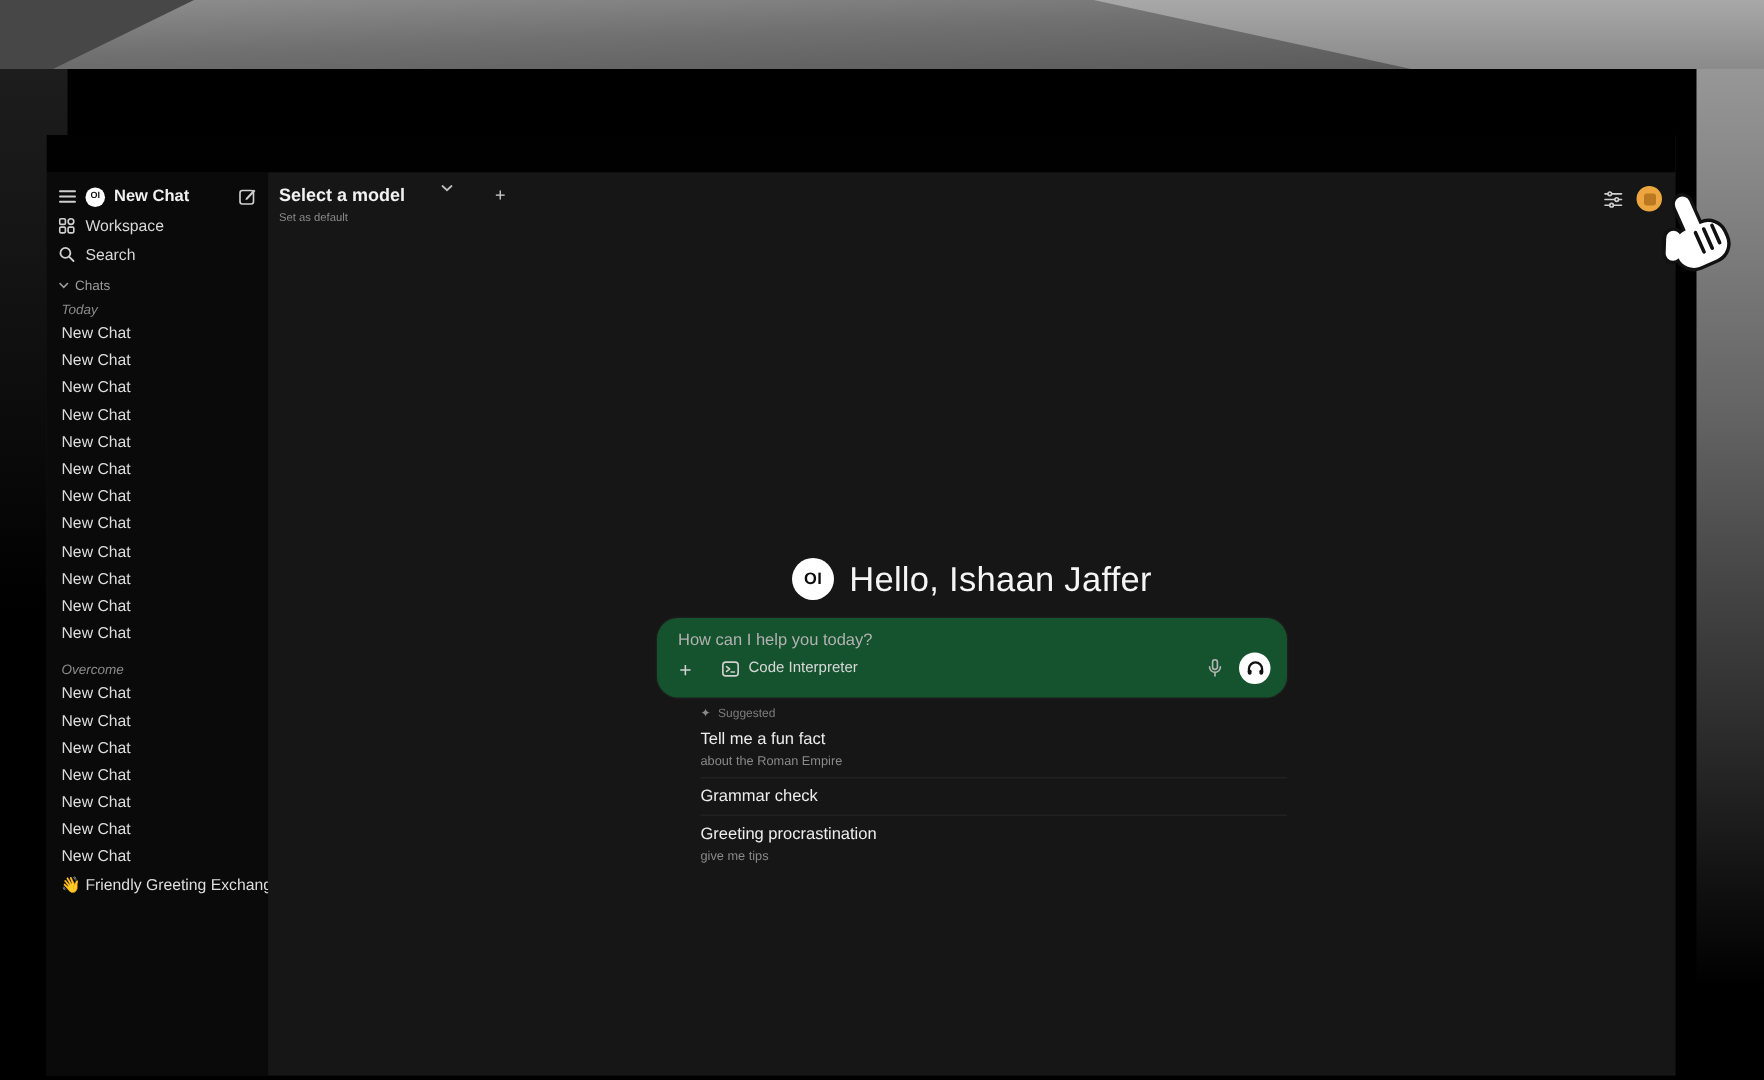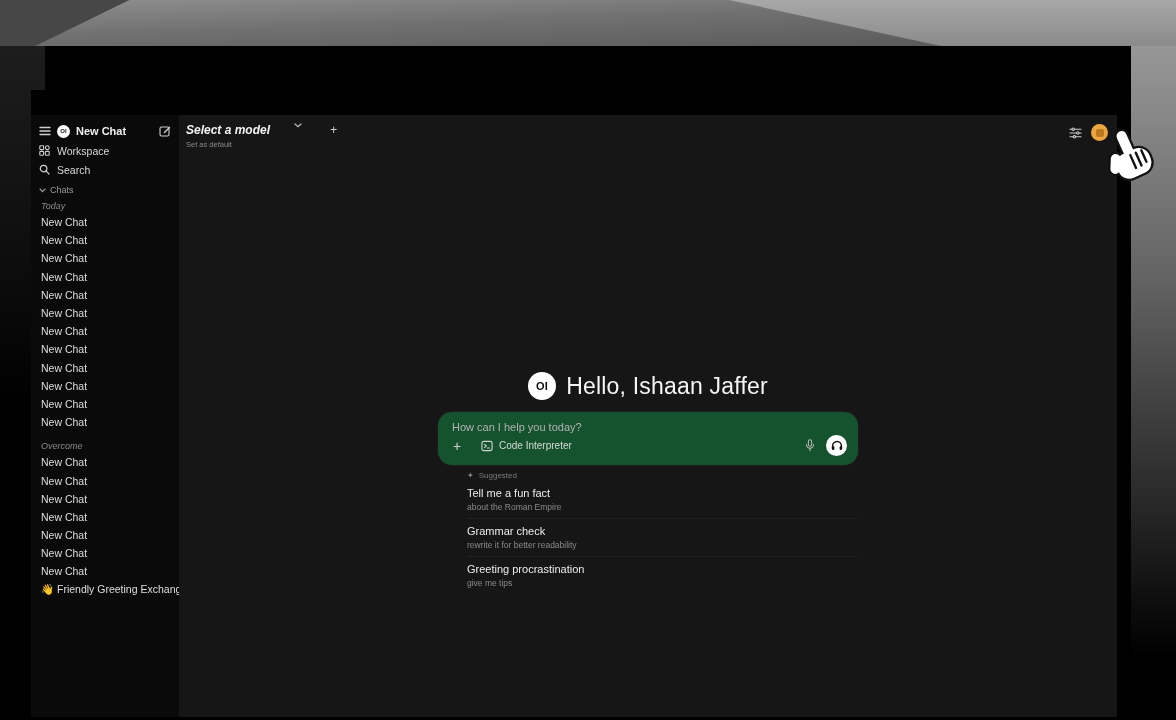--- a/index.html
+++ b/index.html
@@ -40,21 +40,21 @@
     display:flex; align-items:center;font-style:italic; }
   .chat-item { height:18.2px; padding:0 10px; font-size:10.5px; color:#dedede;
     display:flex; align-items:center; white-space:nowrap; overflow:hidden; cursor:pointer; border-radius:4px; }
   .day-label.later { margin-top:8px; }
   svg.icn { display:block; flex:none; }
 
   
   .main { flex:1; position:relative; background:#161616; color:#ececec; }
   .main-header { display:flex; align-items:flex-start; padding:8px 9px 0 7px; }
   .model-block { }
-  .model-row { display:flex; align-items:flex-start; gap:24px;font-style:italic; }
+  .model-row { display:flex; align-items:flex-start; gap:24px; }
   .model-name { font-size:12px; font-weight:600; color:#f2f2f2; }
   .model-plus { font-size:12px; color:#cfcfcf; margin-left:4px; cursor:pointer; }
   .set-default { font-size:7.5px; color:#8a8a8a; margin-top:3px; }
   .hdr-right { display:flex; align-items:center; gap:9px; margin-top:1px; }
   .avatar { width:17px; height:17px; border-radius:50%; background:#eda63f;
     display:flex; align-items:center; justify-content:center; }
   .avatar-in { width:8px; height:8px; border-radius:2px; background:#b0701c; opacity:.85; }
 
   .center-col { position:absolute; left:50%; transform:translateX(-50%); top:0; width:420px; }
   .greet-row { margin-top:257px; display:flex; align-items:center; justify-content:center; gap:10px; height:28px; }
@@ -239,21 +239,20 @@
             <span class="sugg-spark">✦</span>
             <span>Suggested</span>
           </div>
           <div id="suggestions">
               <div class="sugg-item">
                 <div class="sugg-title">Tell me a fun fact</div>
                 <div class="sugg-sub">about the Roman Empire</div>
               </div>
               <div class="sugg-item">
                 <div class="sugg-title">Grammar check</div>
-                <div class="sugg-sub">rewrite it for better readability</div>
               </div>
               <div class="sugg-item">
                 <div class="sugg-title">Greeting procrastination</div>
                 <div class="sugg-sub">give me tips</div>
               </div>
             </div>
         </div>
       </div>
     </main>
   </div>

